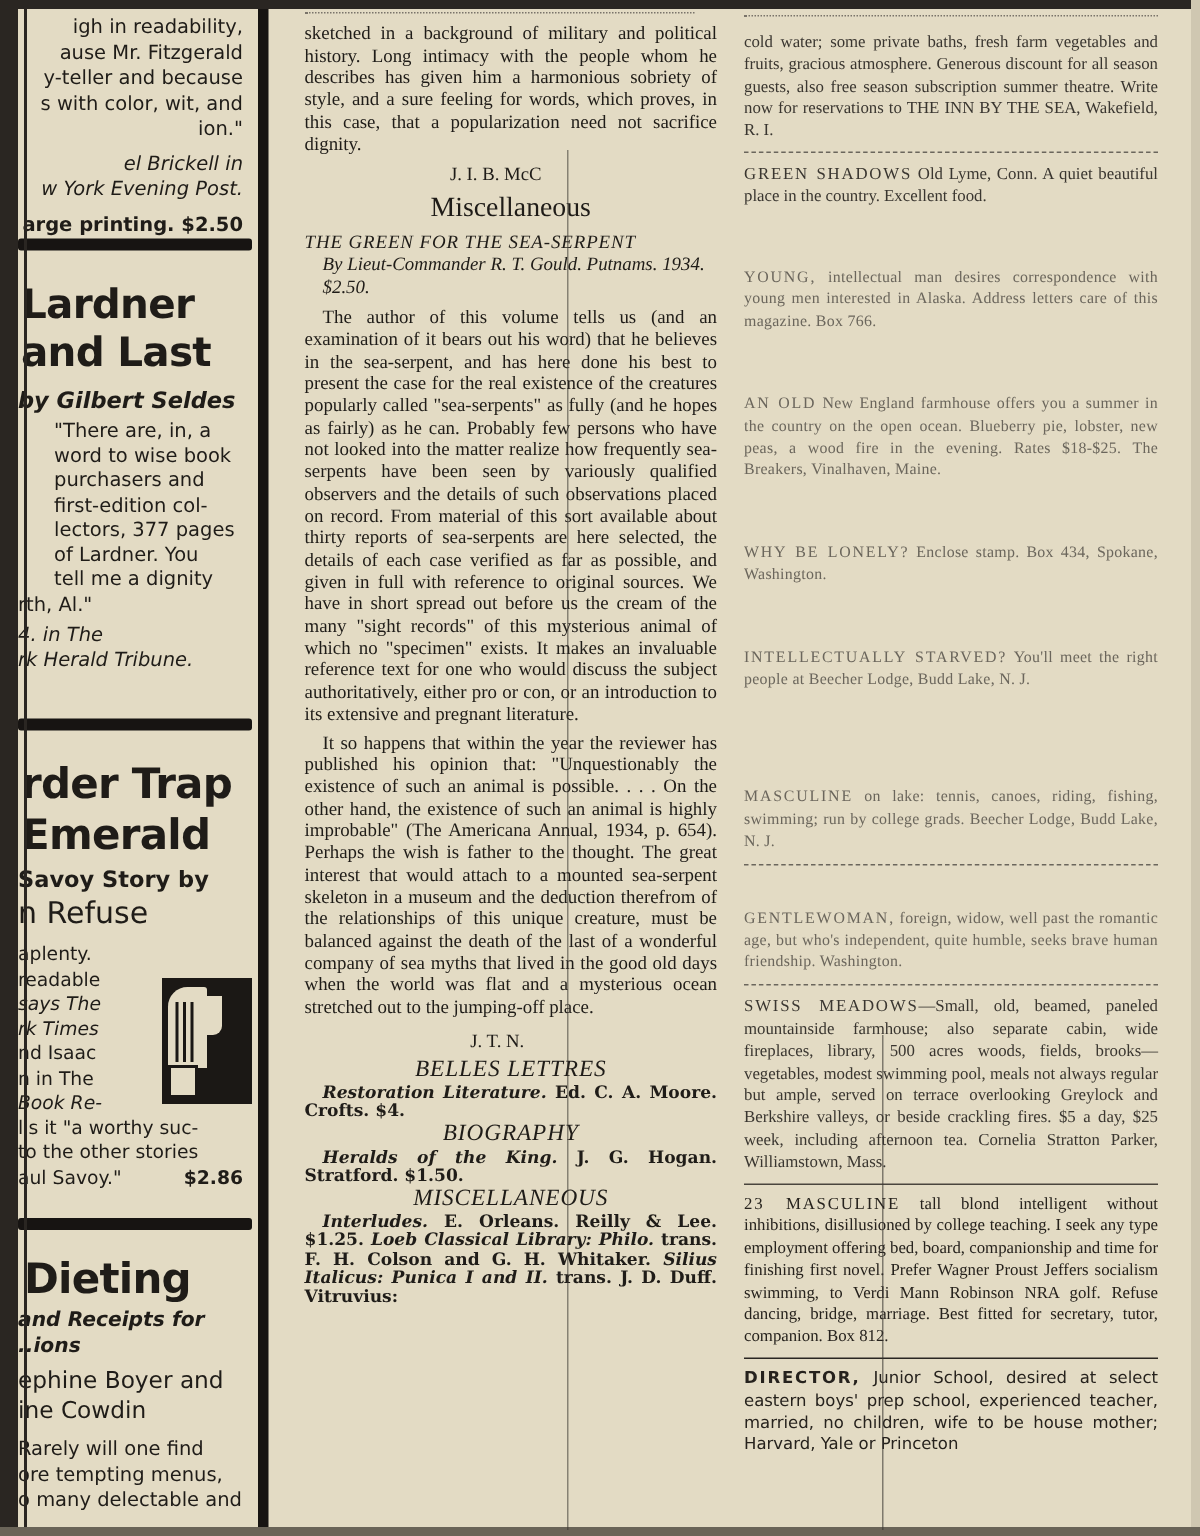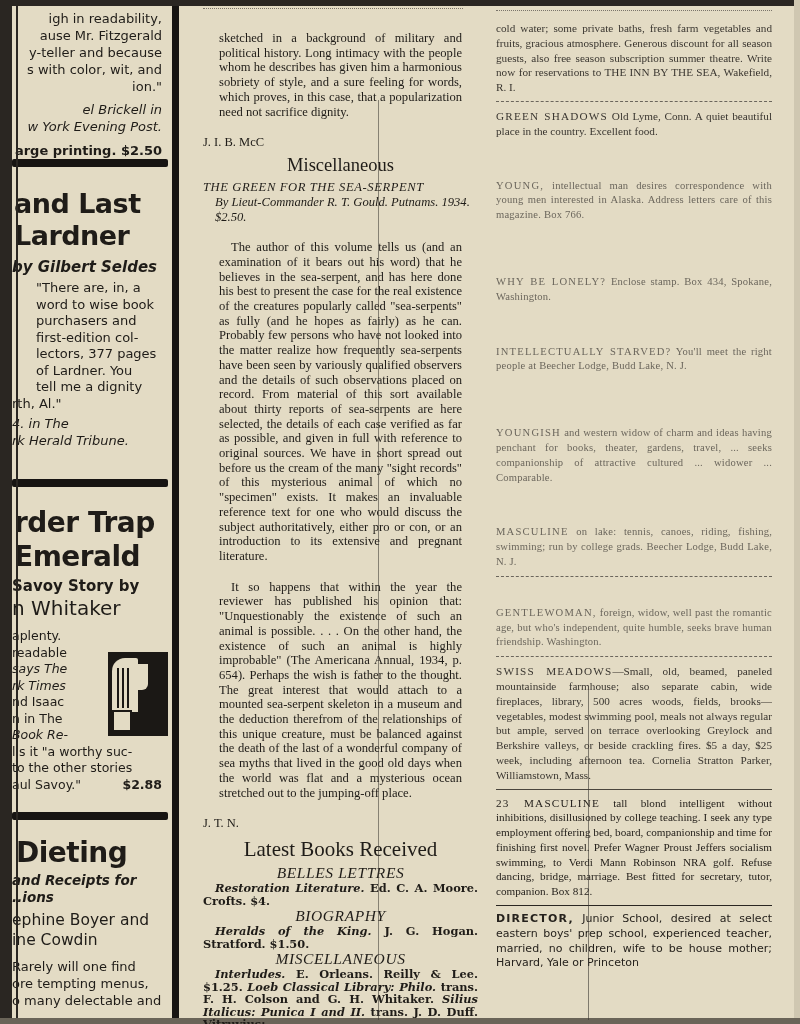--- a/index.html
+++ b/index.html
@@ -24,23 +24,23 @@
   .it{font-style:italic;}
   .art{position:absolute;left:96px;top:646px;width:60px;height:84px;background:#1b1815;}
   .art .hood{position:absolute;left:4px;top:6px;width:26px;height:54px;background:#e3dbc4;border-radius:13px 2px 0 0;}
   .art .hood::after{content:"";position:absolute;left:5px;top:10px;width:2px;height:40px;background:#1b1815;box-shadow:5px 0 0 #1b1815,10px 0 0 #1b1815;}
   .art .base{position:absolute;left:4px;top:58px;width:20px;height:22px;background:#e3dbc4;border:2px solid #1b1815;box-sizing:border-box;}
   .art .face{position:absolute;left:30px;top:12px;width:10px;height:26px;background:#e3dbc4;border-radius:0 0 6px 0;}
 
   
   .col-mid{position:absolute;left:203px;top:6px;width:275px;}
   .mp{font-size:12.6px;line-height:14.7px;text-align:justify;}
-  .mp p{margin:16px;}
+  .mp p{margin:0;}
   .ind{text-indent:12px;}
-  .sig{text-align:left;font-size:12.5px;line-height:15px;padding-right:20px;margin:6px 0 2px;}
+  .sig{text-align:center;font-size:12.5px;line-height:15px;padding-right:20px;margin:6px 0 2px;}
   .h2{text-align:center;font-size:18.5px;line-height:22px;margin:4px 0 4px;}
   .booktitle{font-style:italic;font-size:12.6px;line-height:15px;letter-spacing:0.6px;}
   .bookby{font-style:italic;font-size:12.6px;line-height:14.5px;padding-left:12px;}
   .h3{text-align:center;font-size:21px;line-height:25px;margin:6px 0 2px;}
   .cat{text-align:center;font-style:italic;font-size:15.5px;line-height:18px;letter-spacing:0.6px;}
   .entry{font-size:11.4px;line-height:12.5px;font-weight:bold;text-align:justify;font-family:"DejaVu Serif","Liberation Serif",serif;}
   .entry .et{font-style:italic;}
   .stray{position:absolute;width:1px;background:#3b3732;}
 
   
@@ -74,22 +74,22 @@
       <div class="quote it" style="margin-top:6px;font-size:13px;line-height:17px;">
         <div class="ln">el Brickell in</div>
         <div class="ln">w York Evening Post.</div>
       </div>
       <div class="quote" style="margin-top:8px;font-size:13px;font-weight:bold;">arge printing.  $2.50</div>
     </div>
     <div class="thickrule" style="top:153px;"></div>
 
     <div class="ls" style="top:182px;">
       <div class="big" style="padding-left:2px;">
+        <div class="ln">Lardner</div>
         <div class="ln">and Last</div>
-        <div class="ln">Lardner</div>
       </div>
       <div class="sub" style="margin-top:6px;font-size:15px;">by Gilbert Seldes</div>
       <div class="quote" style="padding-left:24px;margin-top:4px;font-size:13px;">
         <div class="ln">"There are, in, a</div>
         <div class="ln">word to wise book</div>
         <div class="ln">purchasers and</div>
         <div class="ln">first-edition col-</div>
         <div class="ln">lectors, 377 pages</div>
         <div class="ln">of Lardner. You</div>
         <div class="ln">tell me a dignity</div>
@@ -103,36 +103,36 @@
       </div>
     </div>
     <div class="thickrule" style="top:473px;"></div>
 
     <div class="ls" style="top:500px;">
       <div class="big" style="padding-left:2px;font-size:28px;line-height:34px;">
         <div class="ln">rder Trap</div>
         <div class="ln">Emerald</div>
       </div>
       <div class="sub" style="font-style:normal;font-size:15px;line-height:20px;margin-top:2px;">Savoy Story by</div>
-      <div class="author" style="font-size:20px;line-height:24px;">n Whitaker</div>
+      <div class="author" style="font-size:20px;line-height:24px;">n Refuse</div>
       <div class="quote" style="margin-top:8px;font-size:12.5px;line-height:16.5px;width:80px;">
         <div class="ln">aplenty.</div>
         <div class="ln">readable</div>
         <div class="ln it">says The</div>
         <div class="ln it">rk Times</div>
         <div class="ln">nd Isaac</div>
         <div class="ln">n in The</div>
         <div class="ln it">Book Re-</div>
       </div>
       <div class="quote" style="font-size:12.5px;line-height:16.5px;">
         <div class="ln">lls it "a worthy suc-</div>
         <div class="ln">to the other stories</div>
         <div class="ln" style="display:flex;justify-content:space-between;">
           <span>aul Savoy."</span>
-          <span style="font-weight:bold;">$2.88</span>
+          <span style="font-weight:bold;">$2.86</span>
         </div>
       </div>
     </div>
     <div class="art">
       <div class="hood"></div>
         <div class="face"></div>
         <div class="base"></div>
     </div>
     <div class="thickrule" style="top:806px;"></div>
 
@@ -163,48 +163,47 @@
       </div>
     <div class="sig">J. I. B. McC</div>
     <div class="h2">Miscellaneous</div>
     <div class="booktitle">THE GREEN FOR THE SEA-SERPENT</div>
     <div class="bookby">By Lieut-Commander R. T. Gould. Putnams. 1934. $2.50.</div>
     <div class="mp" style="margin-top:6px;">
       <p class="ind">The author of this volume tells us (and an examination of it bears out his word) that he believes in the sea-serpent, and has here done his best to present the case for the real existence of the creatures popularly called "sea-serpents" as fully (and he hopes as fairly) as he can. Probably few persons who have not looked into the matter realize how frequently sea-serpents have been seen by variously qualified observers and the details of such observations placed on record. From material of this sort available about thirty reports of sea-serpents are here selected, the details of each case verified as far as possible, and given in full with reference to original sources. We have in short spread out before us the cream of the many "sight records" of this mysterious animal of which no "specimen" exists. It makes an invaluable reference text for one who would discuss the subject authoritatively, either pro or con, or an introduction to its extensive and pregnant literature.</p>
       <p class="ind" style="margin-top:4px;">It so happens that within the year the reviewer has published his opinion that: "Unquestionably the existence of such an animal is possible. . . . On the other hand, the existence of such an animal is highly improbable" (The Americana Annual, 1934, p. 654). Perhaps the wish is father to the thought. The great interest that would attach to a mounted sea-serpent skeleton in a museum and the deduction therefrom of the relationships of this unique creature, must be balanced against the death of the last of a wonderful company of sea myths that lived in the good old days when the world was flat and a mysterious ocean stretched out to the jumping-off place.</p>
     </div>
     <div class="sig" style="margin-top:8px;padding-right:18px;">J. T. N.</div>
-    <div class="h3">Latest Books Received</div>
 
     <div class="cat">BELLES LETTRES</div>
     <div class="entry ind"><span class="et">Restoration Literature.</span><span> Ed. C. A. Moore. Crofts. $4.</span></div>
 
     <div class="cat">BIOGRAPHY</div>
     <div class="entry ind"><span class="et">Heralds of the King.</span><span> J. G. Hogan. Stratford. $1.50.</span></div>
 
     <div class="cat">MISCELLANEOUS</div>
     <div class="entry ind"><span class="et">Interludes.</span><span> E. Orleans. Reilly &amp; Lee. $1.25. </span><span class="et">Loeb Classical Library: Philo.</span><span> trans. F. H. Colson and G. H. Whitaker. </span><span class="et">Silius Italicus: Punica I and II.</span><span> trans. J. D. Duff. Vitruvius:</span></div>
   </div>
   <div class="stray" style="left:378px;top:100px;height:920px;opacity:0.55;"></div>
 
   <div class="col-right">
     <div style="height:10px;border-top:1px dotted #7a746a;margin-top:4px;"></div>
     <div class="ad"><span>cold water; some private baths, fresh farm vegetables and fruits, gracious atmosphere. Generous discount for all season guests, also free season subscription summer theatre. Write now for reservations to THE INN BY THE SEA, Wakefield, R. I.</span></div>
     <div class="hr dash"></div>
     <div class="ad"><span class="hd">GREEN SHADOWS</span><span> Old Lyme, Conn. A quiet beautiful place in the country. Excellent food.</span></div>
     <div class="adgap"></div>
     <div class="ad faint"><span class="hd">YOUNG,</span><span> intellectual man desires correspondence with young men interested in Alaska. Address letters care of this magazine. Box 766.</span></div>
     <div class="adgap"></div>
+    <div class="ad faint"><span class="hd">AN OLD</span><span> New England farmhouse offers you a summer in the country on the open ocean. Blueberry pie, lobster, new peas, a wood fire in the evening. Rates $18-$25. The Breakers, Vinalhaven, Maine.</span></div>
     <div class="adgap"></div>
     <div class="ad faint"><span class="hd">WHY BE LONELY?</span><span> Enclose stamp. Box 434, Spokane, Washington.</span></div>
     <div class="adgap"></div>
     <div class="ad faint"><span class="hd">INTELLECTUALLY STARVED?</span><span> You'll meet the right people at Beecher Lodge, Budd Lake, N. J.</span></div>
     <div class="adgap"></div>
     <div class="adgap"></div>
-    <div class="ad faint"><span class="hd">YOUNGISH</span><span> and western widow of charm and ideas having penchant for books, theater, gardens, travel, ... seeks companionship of attractive cultured ... widower ... Comparable.</span></div>
     <div class="adgap"></div>
     <div class="ad faint"><span class="hd">MASCULINE</span><span> on lake: tennis, canoes, riding, fishing, swimming; run by college grads. Beecher Lodge, Budd Lake, N. J.</span></div>
     <div class="hr dash"></div>
     <div class="ad faint"><span class="hd">GENTLEWOMAN,</span><span> foreign, widow, well past the romantic age, but who's independent, quite humble, seeks brave human friendship. Washington.</span></div>
     <div class="hr dash"></div>
     <div class="ad"><span class="hd">SWISS MEADOWS</span><span>—Small, old, beamed, paneled mountainside farmhouse; also separate cabin, wide fireplaces, library, 500 acres woods, fields, brooks—vegetables, modest swimming pool, meals not always regular but ample, served on terrace overlooking Greylock and Berkshire valleys, or beside crackling fires. $5 a day, $25 week, including afternoon tea. Cornelia Stratton Parker, Williamstown, Mass.</span></div>
     <div class="hr"></div>
     <div class="ad dark"><span class="hd">23 MASCULINE</span><span> tall blond intelligent without inhibitions, disillusioned by college teaching. I seek any type employment offering bed, board, companionship and time for finishing first novel. Prefer Wagner Proust Jeffers socialism swimming, to Verdi Mann Robinson NRA golf. Refuse dancing, bridge, marriage. Best fitted for secretary, tutor, companion. Box 812.</span></div>
     <div class="hr" style="background:#2a2622;"></div>
     <div class="ad dark" style="font-family:'DejaVu Sans','Liberation Sans',sans-serif;font-size:11px;"><span class="hd" style="font-weight:bold;">DIRECTOR,</span><span> Junior School, desired at select eastern boys' prep school, experienced teacher, married, no children, wife to be house mother; Harvard, Yale or Princeton</span></div>

